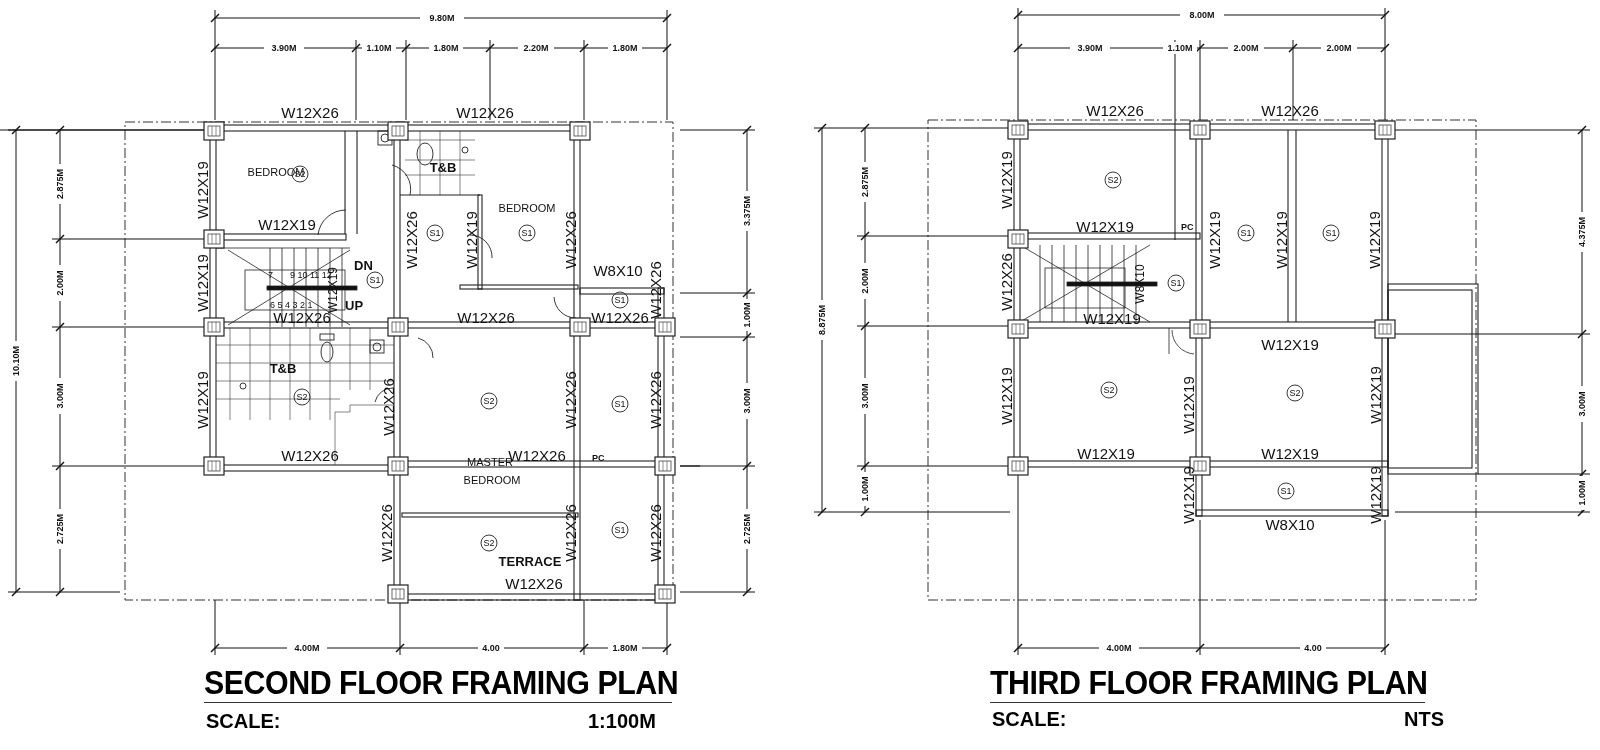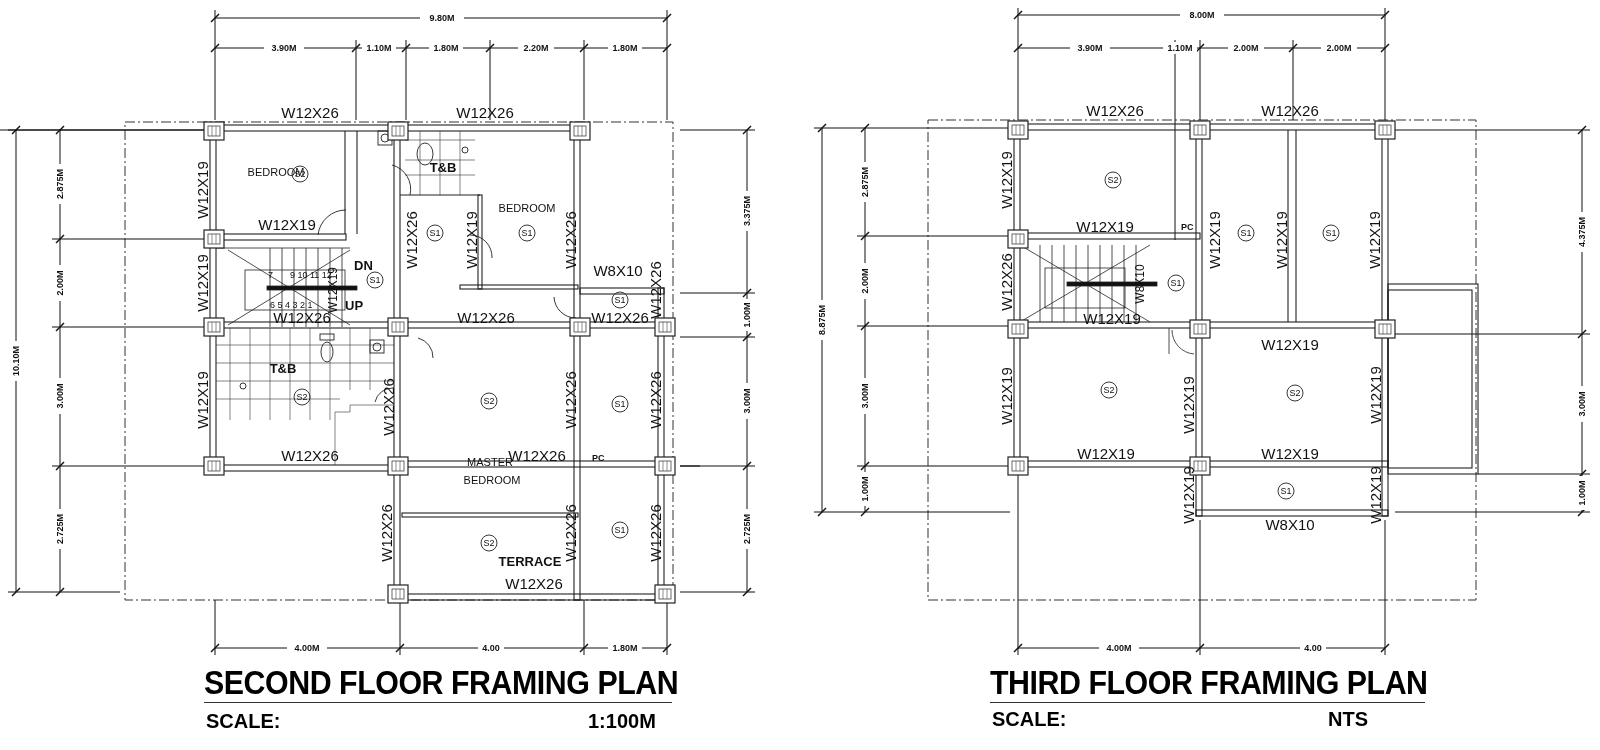--- a/index.html
+++ b/index.html
@@ -558,13 +558,13 @@
 </svg>
 
 <div class="title" style="left:204px; top:664px;">SECOND FLOOR FRAMING PLAN</div>
 <div class="rule" style="left:204px; top:702px; width:468px;"></div>
 <div class="scale" style="left:206px; top:710px;">SCALE:</div>
 <div class="scale" style="left:588px; top:710px;">1:100M</div>
 
 <div class="title" style="left:990px; top:664px;">THIRD FLOOR FRAMING PLAN</div>
 <div class="rule" style="left:990px; top:702px; width:435px;"></div>
 <div class="scale" style="left:992px; top:708px;">SCALE:</div>
-<div class="scale" style="left:1328px; top:708px;">NTS</div>
+<div class="scale" style="left:1404px; top:708px;">NTS</div>
 
 </body></html>

